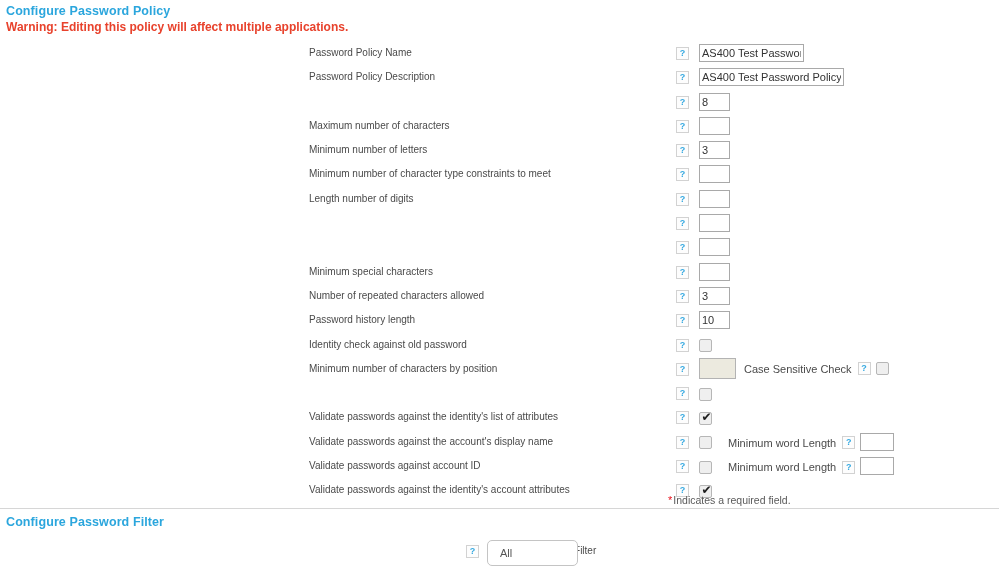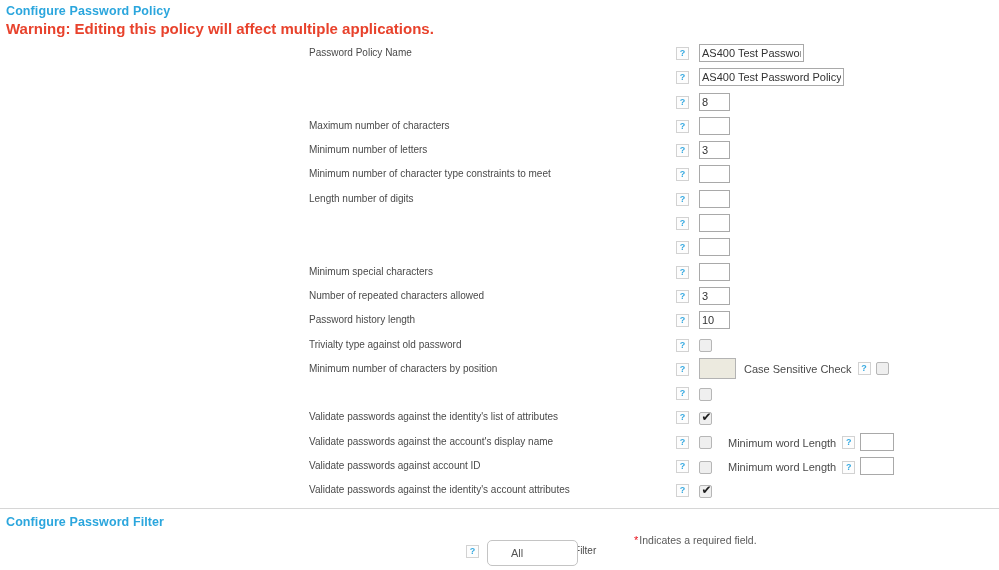--- a/index.html
+++ b/index.html
@@ -29,21 +29,21 @@
     position: absolute;
     left: 6px;
     top: 4px;
   }
   #policy-warning {
     position: absolute;
     left: 6px;
     top: 20px;
     color: #e8422c;
     font-weight: bold;
-    font-size: 15px;
+    font-size: 12px;
   }
 
   
   #policy-form {
     position: absolute;
     left: 0;
     top: 43px;
     width: 999px;
   }
   .row {
@@ -162,25 +162,24 @@
     user-select: none;
   }
   .extra input.tb { vertical-align: middle; position: relative; top: -1px; }
 
   #case-sensitive-extra { left: 744px; top: 3px; }
   #word-len-1 { left: 728px; top: 2px; }
   #word-len-2 { left: 728px; top: 2px; }
 
   #required-note {
     position: absolute;
-    left: 634px;
+    left: 668px;
     top: 494px;
     font-size: 10.5px;
     color: #5a5a5a;
-    margin-top: 40px;
   }
   #required-note .req-star { margin-right: 1px; }
 
   
   #filter-divider {
     position: absolute;
     left: 0;
     top: 508px;
     width: 999px;
     height: 1px;
@@ -212,38 +211,39 @@
     top: 0;
     width: 91px;
     height: 26px;
     border: 1px solid #c4c4c4;
     border-radius: 5px;
     background: #ffffff;
     box-sizing: border-box;
     font-size: 11px;
     color: #555555;
     line-height: 24px;
-    padding-left: 23px;
+    padding-left: 12px;
     cursor: pointer;
     user-select: none;
   }
 </style>
 </head>
 <body>
 
 <div id="policy-header" class="section-title">Configure Password Policy</div>
 <div id="policy-warning">Warning: Editing this policy will affect multiple applications.</div>
 
 <div id="policy-form">
     <div class="row">
       <div class="lbl">Password Policy Name</div>
       <div class="help">?</div>
       <div class="ctl"><input type="text" class="tb name" value="AS400 Test Password Po" style=""></div>
     </div>
     <div class="row">
+      <div class="lbl">Password Policy Description</div>
       <div class="help">?</div>
       <div class="ctl"><input type="text" class="tb desc" value="AS400 Test Password Policy" style=""></div>
     </div>
     <div class="row">
       <div class="help">?</div>
       <div class="ctl"><input type="text" class="tb small" value="8" style=""></div>
     </div>
     <div class="row">
       <div class="lbl">Maximum number of characters</div>
       <div class="help">?</div>
@@ -281,21 +281,21 @@
       <div class="lbl">Number of repeated characters allowed</div>
       <div class="help">?</div>
       <div class="ctl"><input type="text" class="tb small" value="3" style=""></div>
     </div>
     <div class="row">
       <div class="lbl">Password history length</div>
       <div class="help">?</div>
       <div class="ctl"><input type="text" class="tb small" value="10" style=""></div>
     </div>
     <div class="row">
-      <div class="lbl">Trivialty type against old password</div>
+      <div class="lbl">Identity check against old password</div>
       <div class="help">?</div>
       <div class="ctl" style="top: 4px;"><span class="cbx"></span></div>
     </div>
     <div class="row">
       <div class="lbl">Minimum number of characters by position</div>
       <div class="help">?</div>
       <div class="ctl" style="top: -1px;"><input type="text" class="tb disabled-field" disabled="" value="" style=""></div>
       <div class="extra" id="case-sensitive-extra"><span class="xl">Case Sensitive Check</span><span class="help-inline">?</span><span class="cbx"></span></div>
     </div>
     <div class="row">

